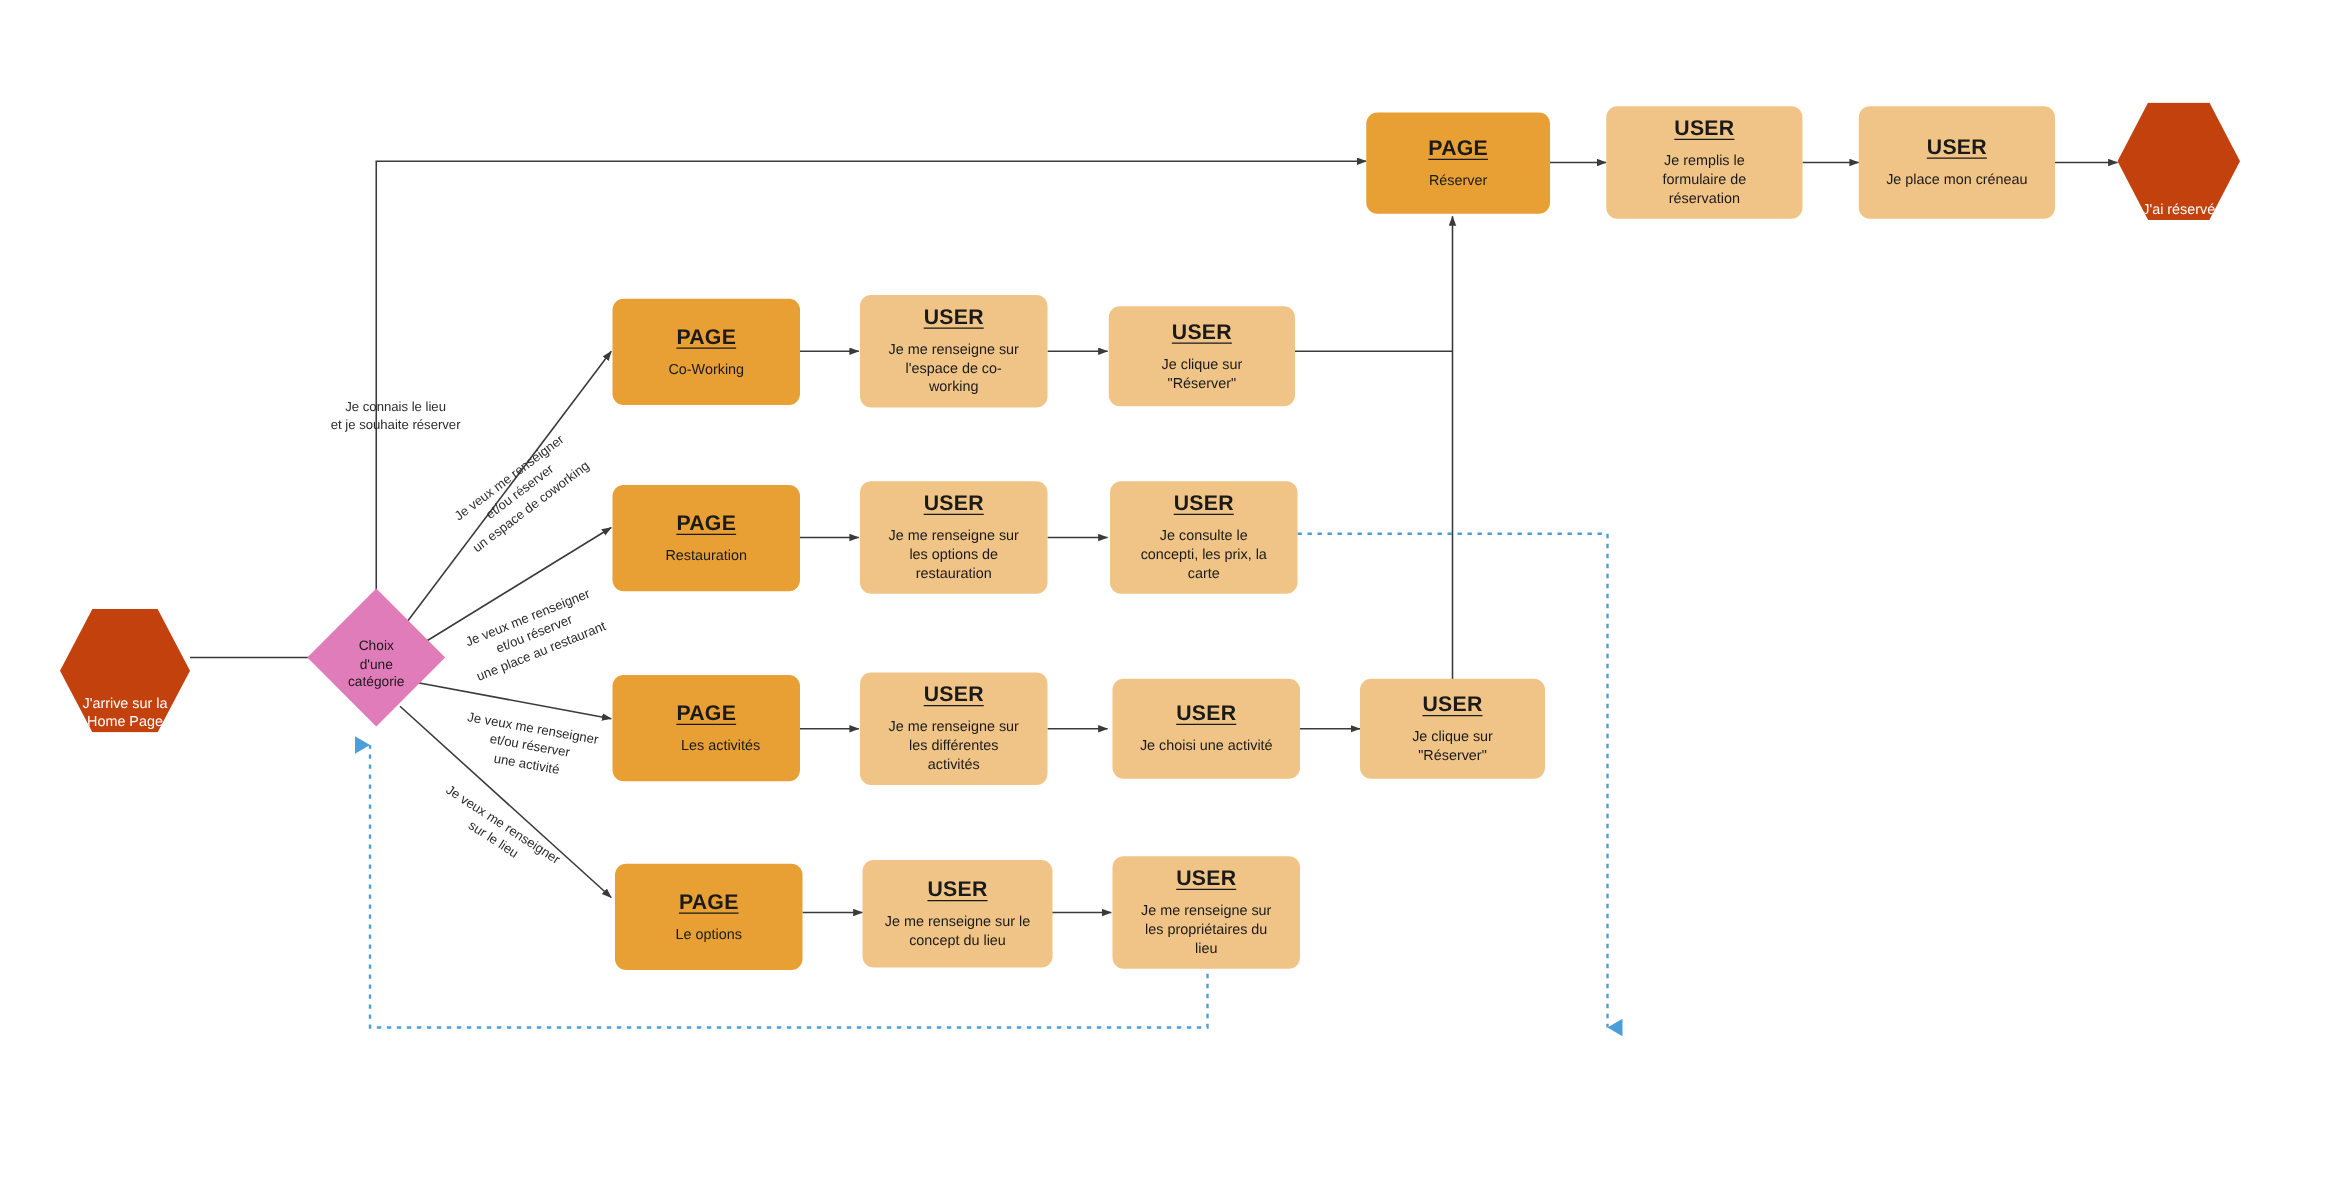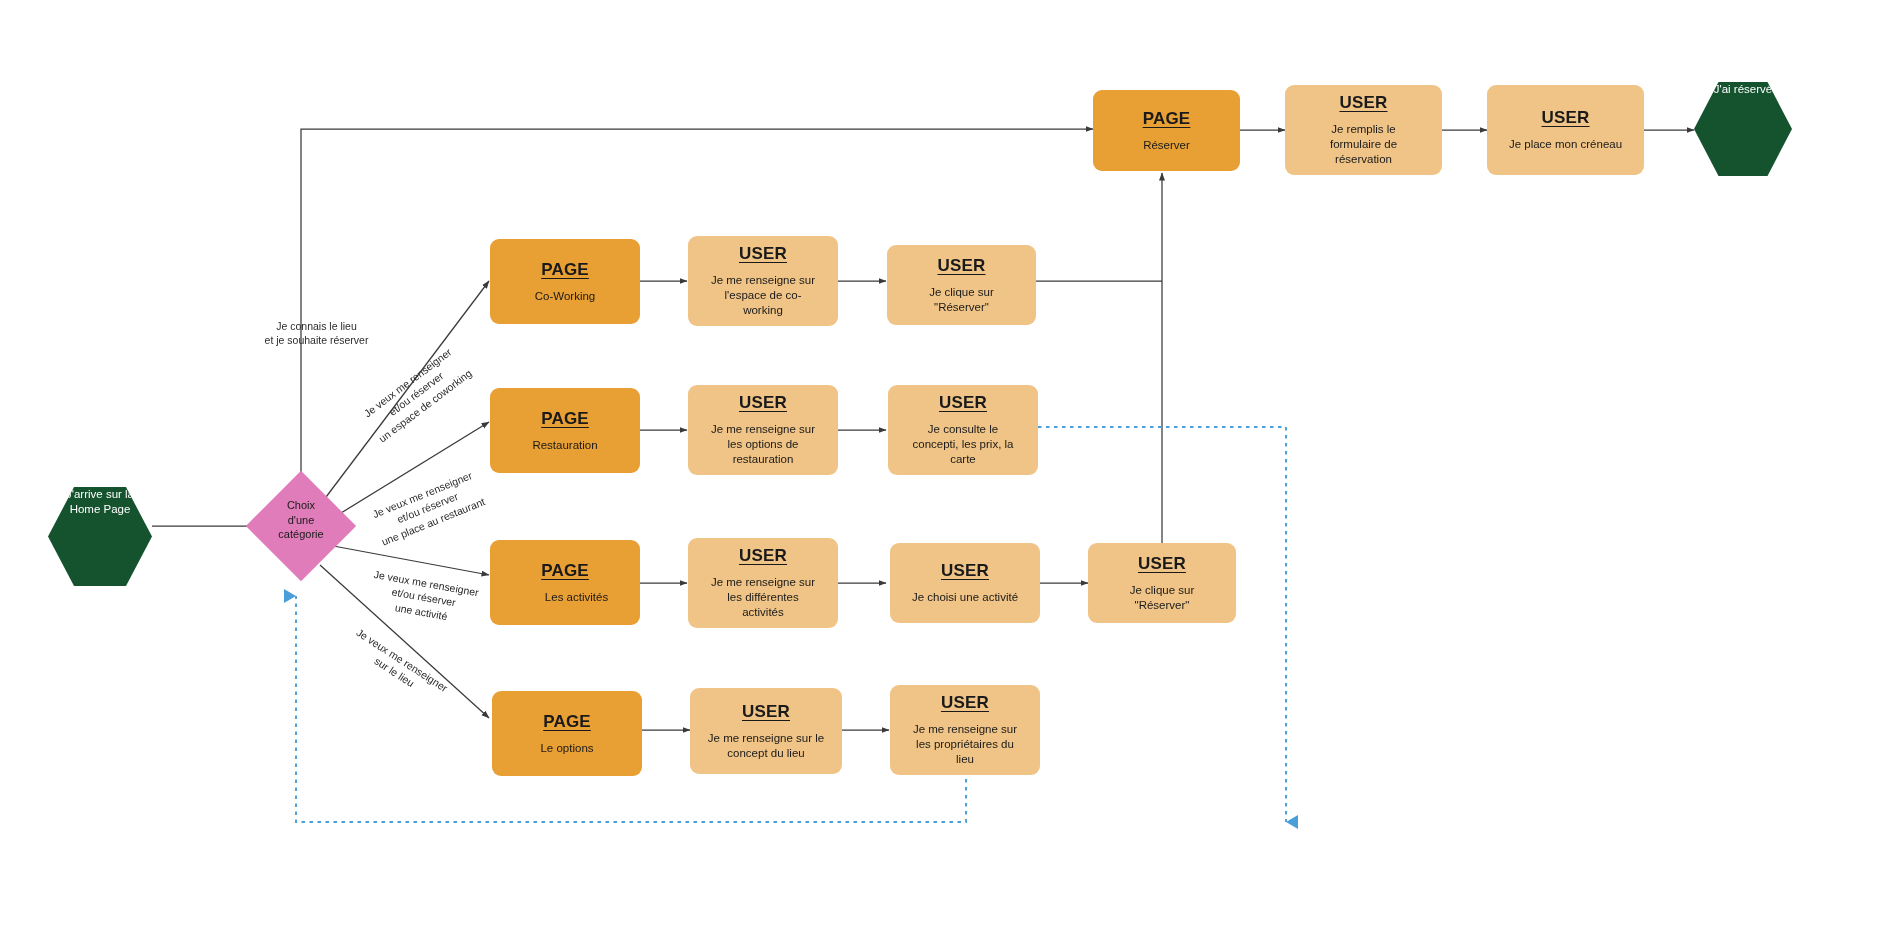--- a/index.html
+++ b/index.html
@@ -57,42 +57,42 @@
     background: #e89f33;
   }
   .node.user {
     background: #f0c486;
   }
 
   
   .hexagon {
     position: absolute;
     display: flex;
-    align-items: flex-start;
+    align-items: flex-end;
     justify-content: center;
     text-align: center;
     color: #ffffff;
     font-size: 11.5px;
     line-height: 1.32;
-    background: #14532d;
+    background: #c2410c;
     clip-path: polygon(25% 0%, 75% 0%, 100% 50%, 75% 100%, 25% 100%, 0% 50%);
     z-index: 3;
   }
 
   
   .diamond {
     position: absolute;
     background: #e07cba;
     transform: rotate(45deg);
     z-index: 3;
   }
   .diamond-label {
     position: absolute;
     display: flex;
-    align-items: flex-start;
+    align-items: flex-end;
     justify-content: center;
     text-align: center;
     font-size: 11px;
     line-height: 1.33;
     color: #1a1a1a;
     z-index: 4;
     pointer-events: none;
   }
 
   

